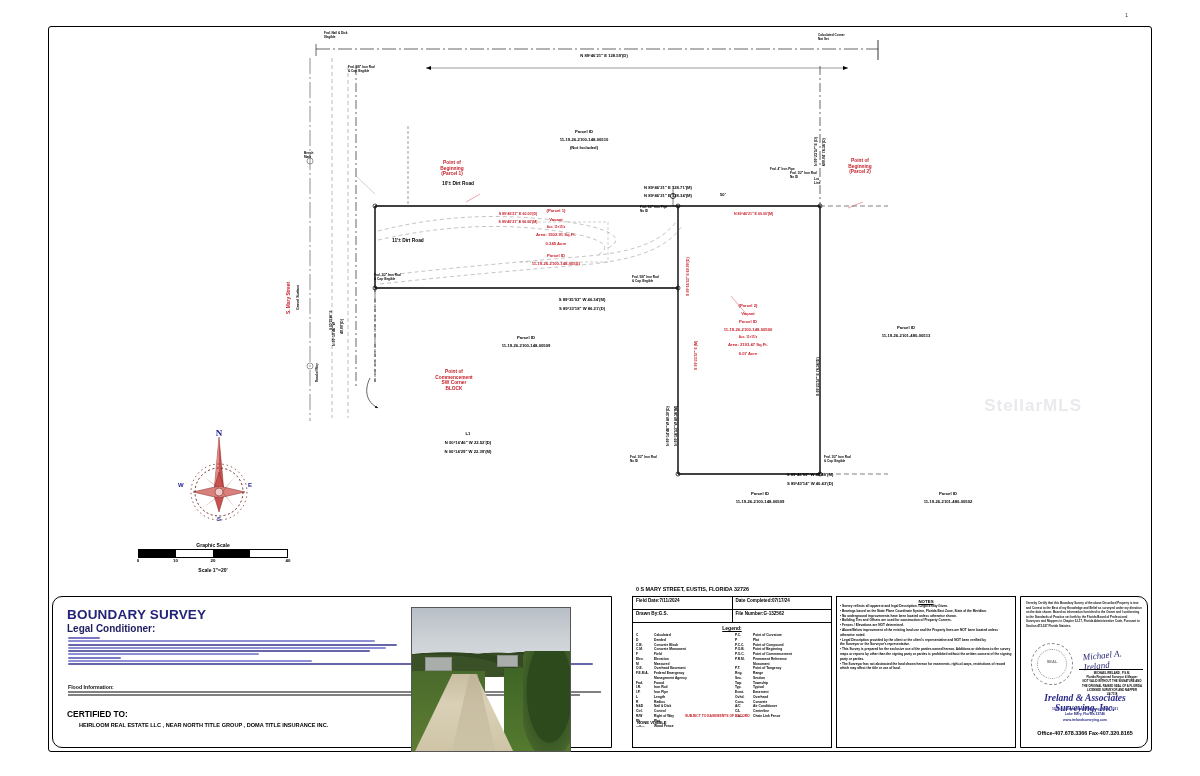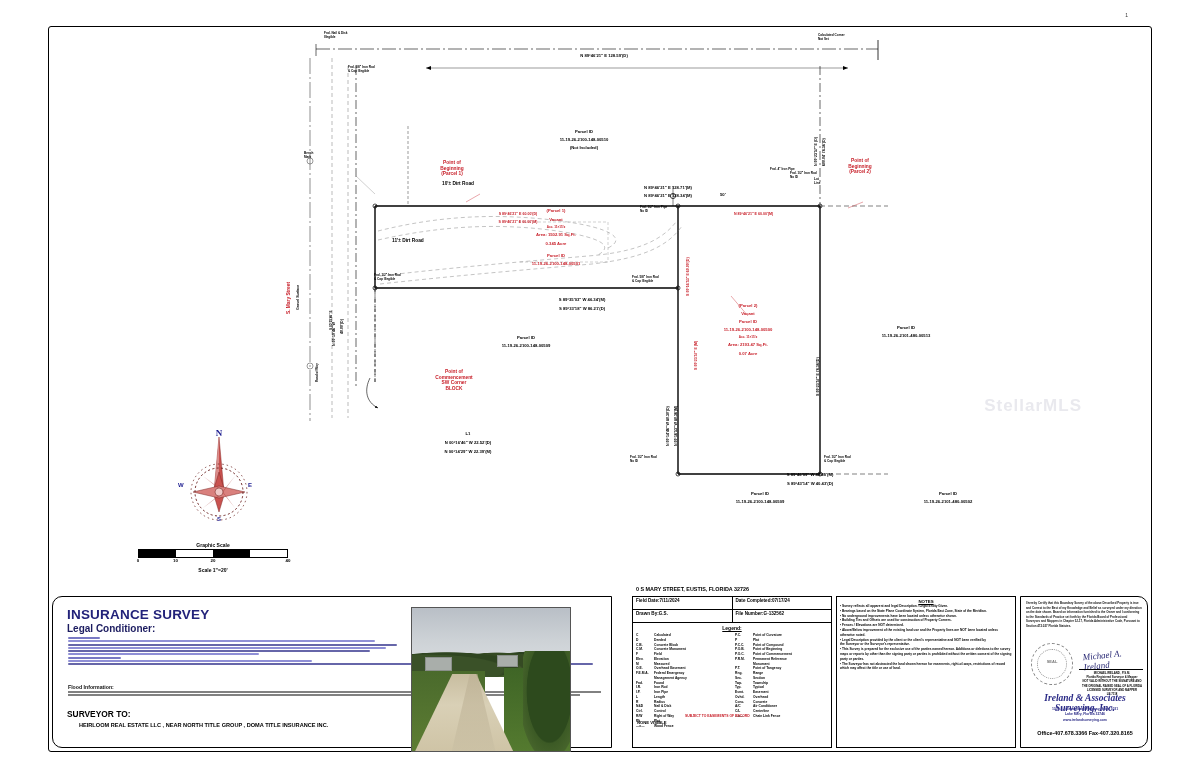--- a/index.html
+++ b/index.html
@@ -347,42 +347,42 @@
       </div>
       <div class="sc">Scale 1"=20'</div>
     </div>
 
     <div class="watermark">StellarMLS</div>
   </div>
 
   <div class="tb">
 
     <div class="tb-box tb-left">
-      <div class="bs-title">INSURANCE SURVEY</div>
+      <div class="bs-title">BOUNDARY SURVEY</div>
       <div class="bs-sub">Legal Conditioner:</div>
 
       <div class="legal-body">
         <div class="legal-line" style="width:6%"></div>
         <div class="legal-line sh" style="width:58%"></div>
         <div class="legal-line dk" style="width:62%"></div>
         <div class="legal-line sh" style="width:60%"></div>
         <div class="legal-line dk" style="width:57%"></div>
         <div class="legal-line sh" style="width:36%"></div>
         <div class="legal-line" style="width:10%"></div>
         <div class="legal-line sh" style="width:46%"></div>
         <div class="legal-line dk" style="width:99%"></div>
       </div>
 
       <div class="flood-h">Flood Information:</div>
       <div class="flood-body">
         <div class="flood-line" style="width:100%"></div>
         <div class="flood-line" style="width:96%"></div>
       </div>
 
-      <div class="cert-h">SURVEYOR TO:</div>
+      <div class="cert-h">CERTIFIED TO:</div>
       <div class="cert-b">HEIRLOOM REAL ESTATE LLC , NEAR NORTH TITLE GROUP , DOMA TITLE INSURANCE INC.</div>
 
       <div class="photo">
         <div class="sky"></div>
         <div class="treeline"></div>
         <div class="bldg" style="left:8%;top:34%;width:16%;height:9%"></div>
         <div class="bldg" style="left:54%;top:33%;width:12%;height:7%"></div>
         <div class="grass-l"></div>
         <div class="grass-r"></div>
         <div class="road"></div>

